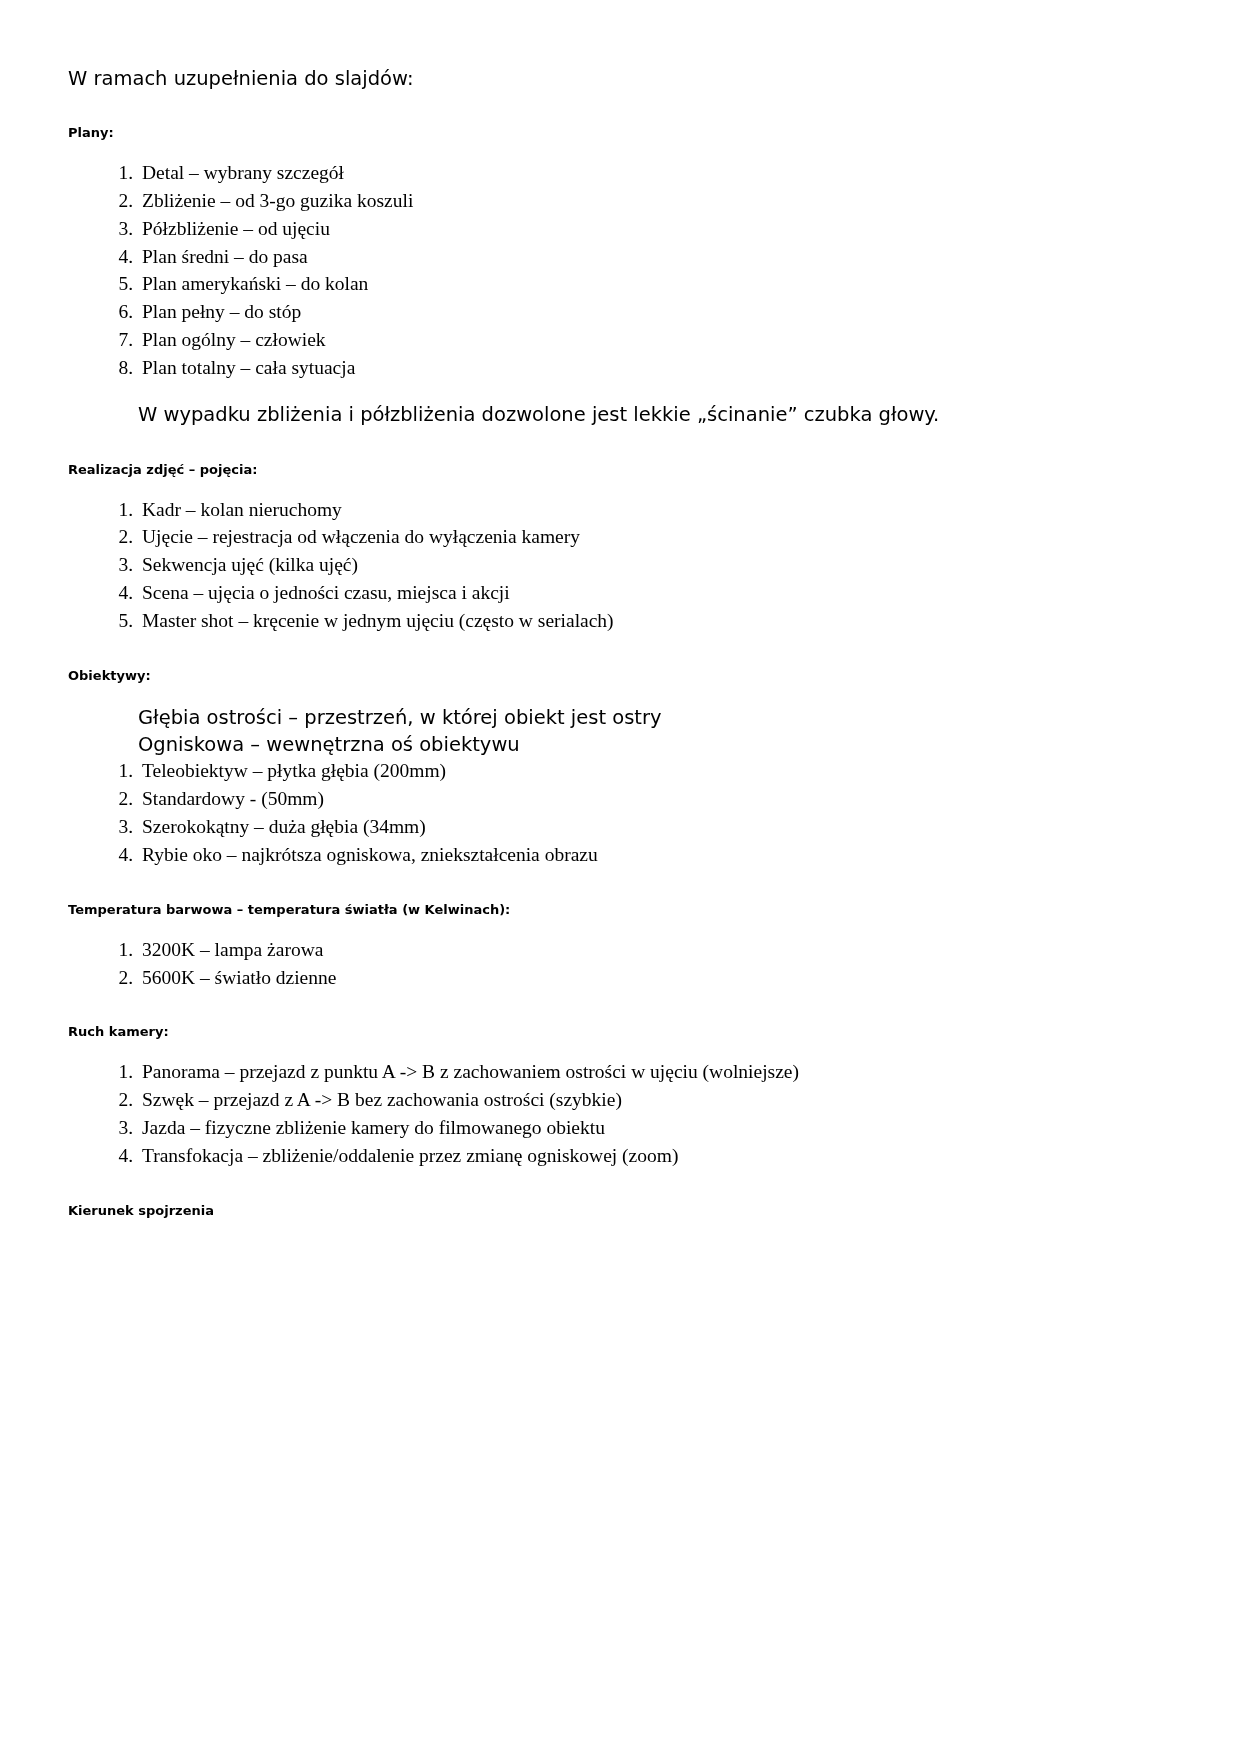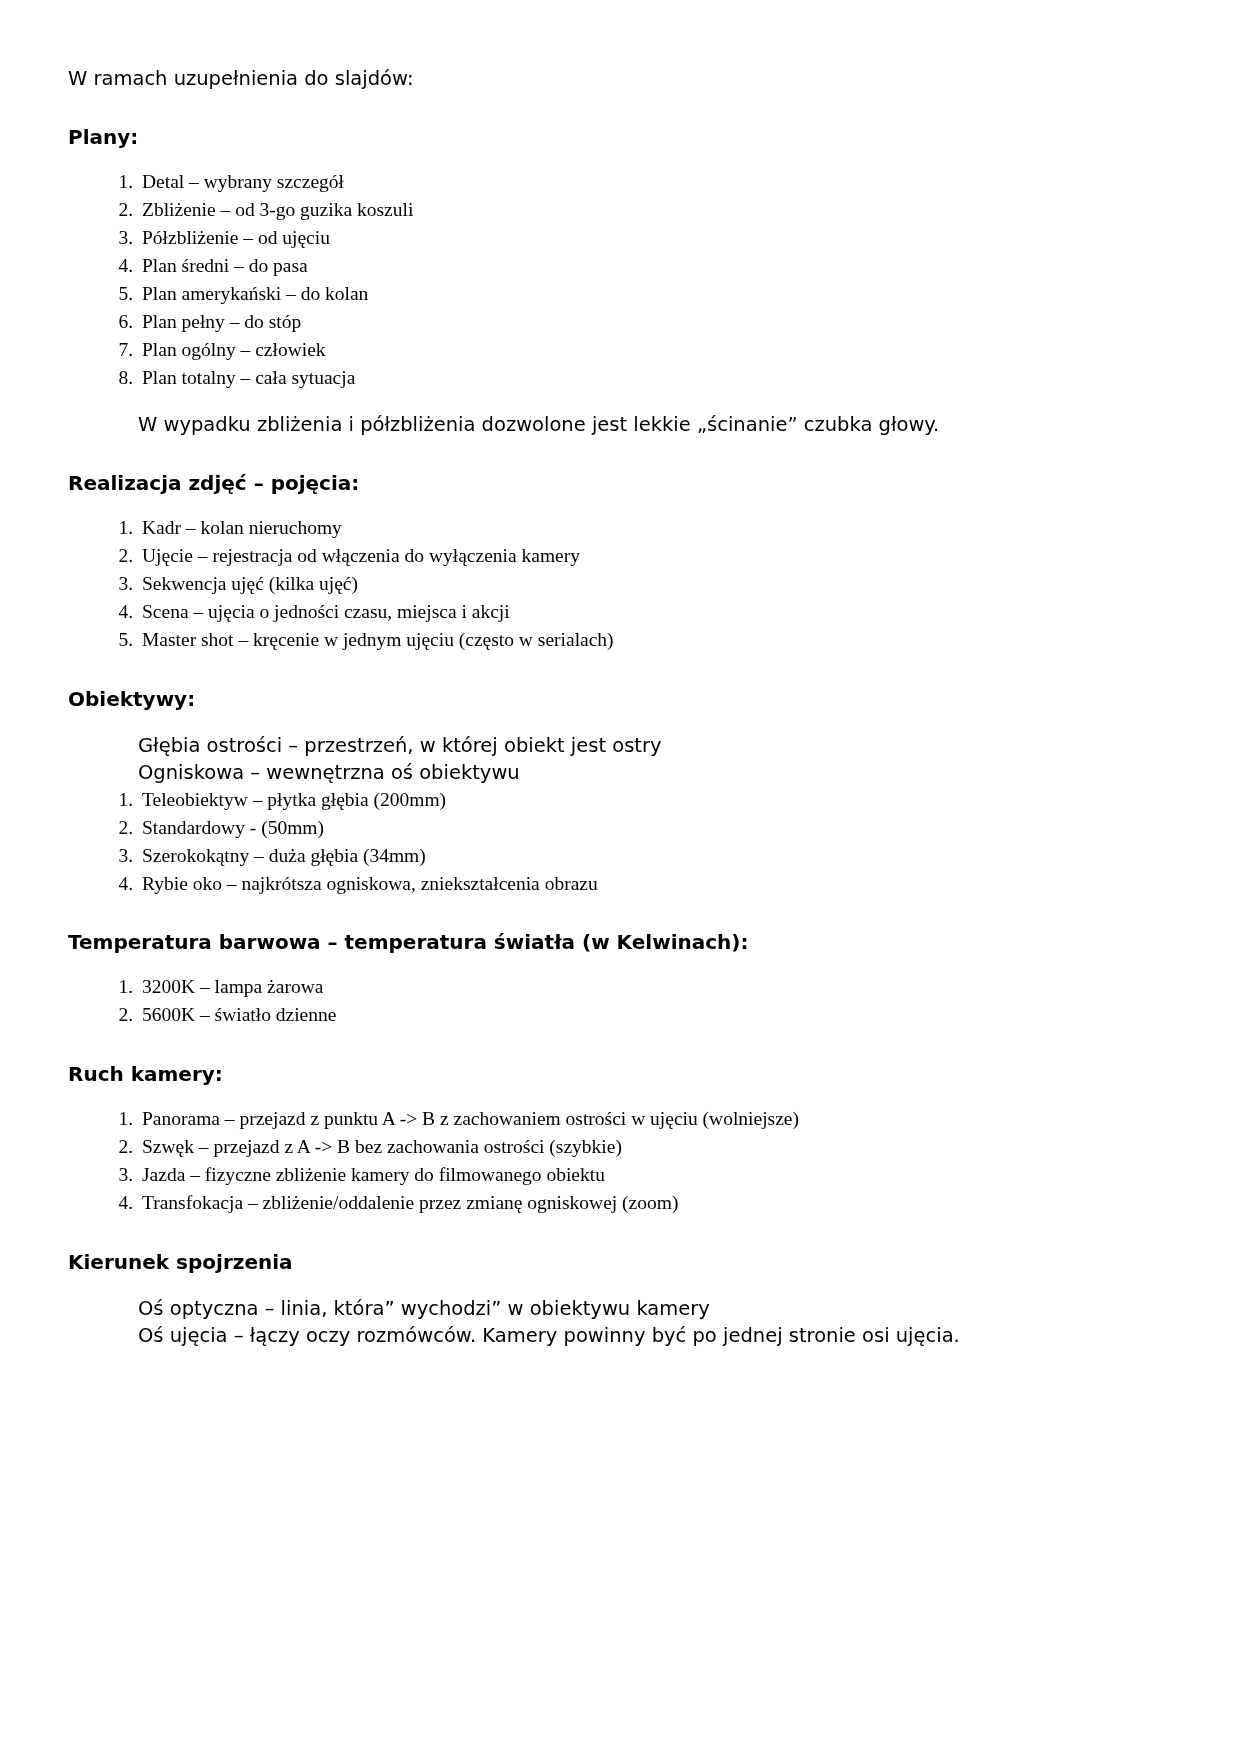--- a/index.html
+++ b/index.html
@@ -20,21 +20,21 @@
     box-sizing: border-box;
     padding: 58px 70px 60px 68px;
     position: relative;
   }
   .intro {
     font-size: 19.5px;
     line-height: 1.35;
     margin: 8px 0 0 0;
   }
   .heading {
-    font-size: 20px;
+    font-size: 13px;
     font-weight: bold;
     margin: 32px 0 0 0;
     line-height: 1.35;
   }
   ol.list {
     margin: 18px 0 0 0;
     padding-left: 70px;
     font-size: 19.5px;
     line-height: 1.38;
     font-family: Liberation Serif, serif;
@@ -125,19 +125,15 @@
     <ol class="list">
       <li>Panorama – przejazd z punktu A -&gt; B z zachowaniem ostrości w ujęciu (wolniejsze)</li>
       <li>Szwęk – przejazd z A -&gt; B bez zachowania ostrości (szybkie)</li>
       <li>Jazda – fizyczne zbliżenie kamery do filmowanego obiektu</li>
       <li>Transfokacja – zbliżenie/oddalenie przez zmianę ogniskowej (zoom)</li>
     </ol>
   </div>
 
   <div class="section">
     <p class="heading">Kierunek spojrzenia</p>
-    <div class="block-gap">
-      <div class="indent-line">Oś optyczna – linia, która” wychodzi” w obiektywu kamery</div>
-      <div class="indent-line">Oś ujęcia – łączy oczy rozmówców. Kamery powinny być po jednej stronie osi ujęcia.</div>
-    </div>
   </div>
 
 </div>
 
 </body></html>

